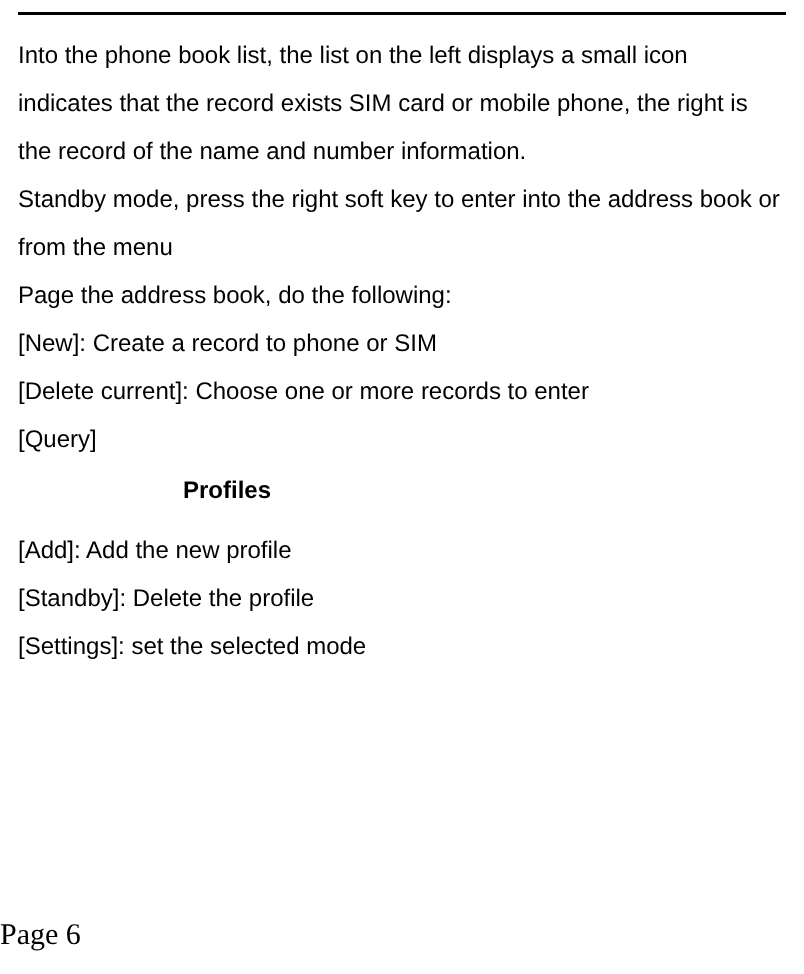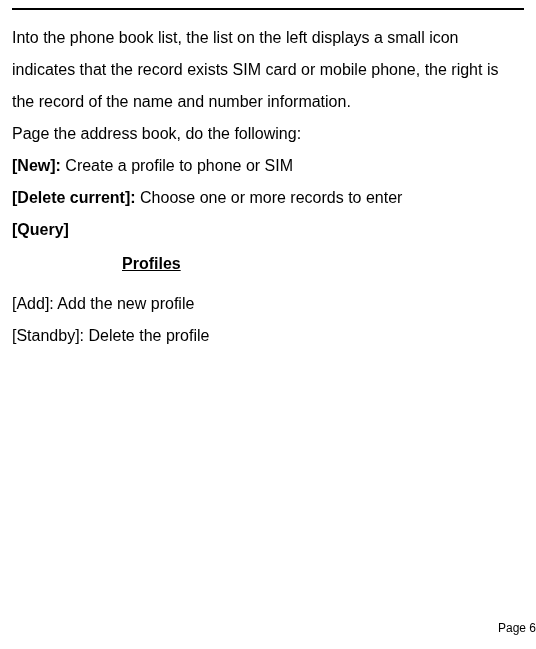--- a/index.html
+++ b/index.html
@@ -25,67 +25,68 @@
       line-height: 2.0;
     }
     .para {
       margin: 0;
     }
     .para.justify {
       text-align: justify;
       text-justify: inter-word;
     }
     .bold {
-      font-weight: bold;
+      font-weight: normal;
     }
     .section-heading {
       font-weight: bold;
       margin-left: 110px;
       margin-top: 2px;
       margin-bottom: 8px;
-      text-decoration: underline;
     }
     .page-number {
       position: absolute;
       bottom: 14px;
       left: 0;
       right: 0;
-      text-align: right;
-      font-family: Liberation Sans, sans-serif;
-      font-size: 12px;
+      text-align: left;
+      font-family: Liberation Serif, serif;
+      font-size: 20px;
     }
   </style>
 </head>
 <body>
 
 <div class="top-rule"></div>
 
 <div class="content">
 
   <p class="para">Into the phone book list, the list on the left displays a small icon indicates that the record exists SIM card or mobile phone, the right is the record of the name and number information.</p>
 
+  <p class="para">Standby mode, press the right soft key to enter into the address book or from the menu</p>
 
   <p class="para">Page the address book, do the following:</p>
 
   <p class="para">
-    <span class="bold">[New]: </span><span>Create a profile to phone or SIM</span>
+    <span class="bold">[New]: </span><span>Create a record to phone or SIM</span>
   </p>
 
   <p class="para">
     <span class="bold">[Delete current]: </span><span>Choose one or more records to enter</span>
   </p>
 
 
   <p class="para">
     <span class="bold">[Query]</span>
   </p>
 
 
   <p class="section-heading">Profiles</p>
 
   <p class="para">[Add]: Add the new profile</p>
 
   <p class="para">[Standby]: Delete the profile</p>
 
+  <p class="para">[Settings]: set the selected mode</p>
 
 </div>
 
 <div class="page-number">Page 6</div>
 
 </body></html>

